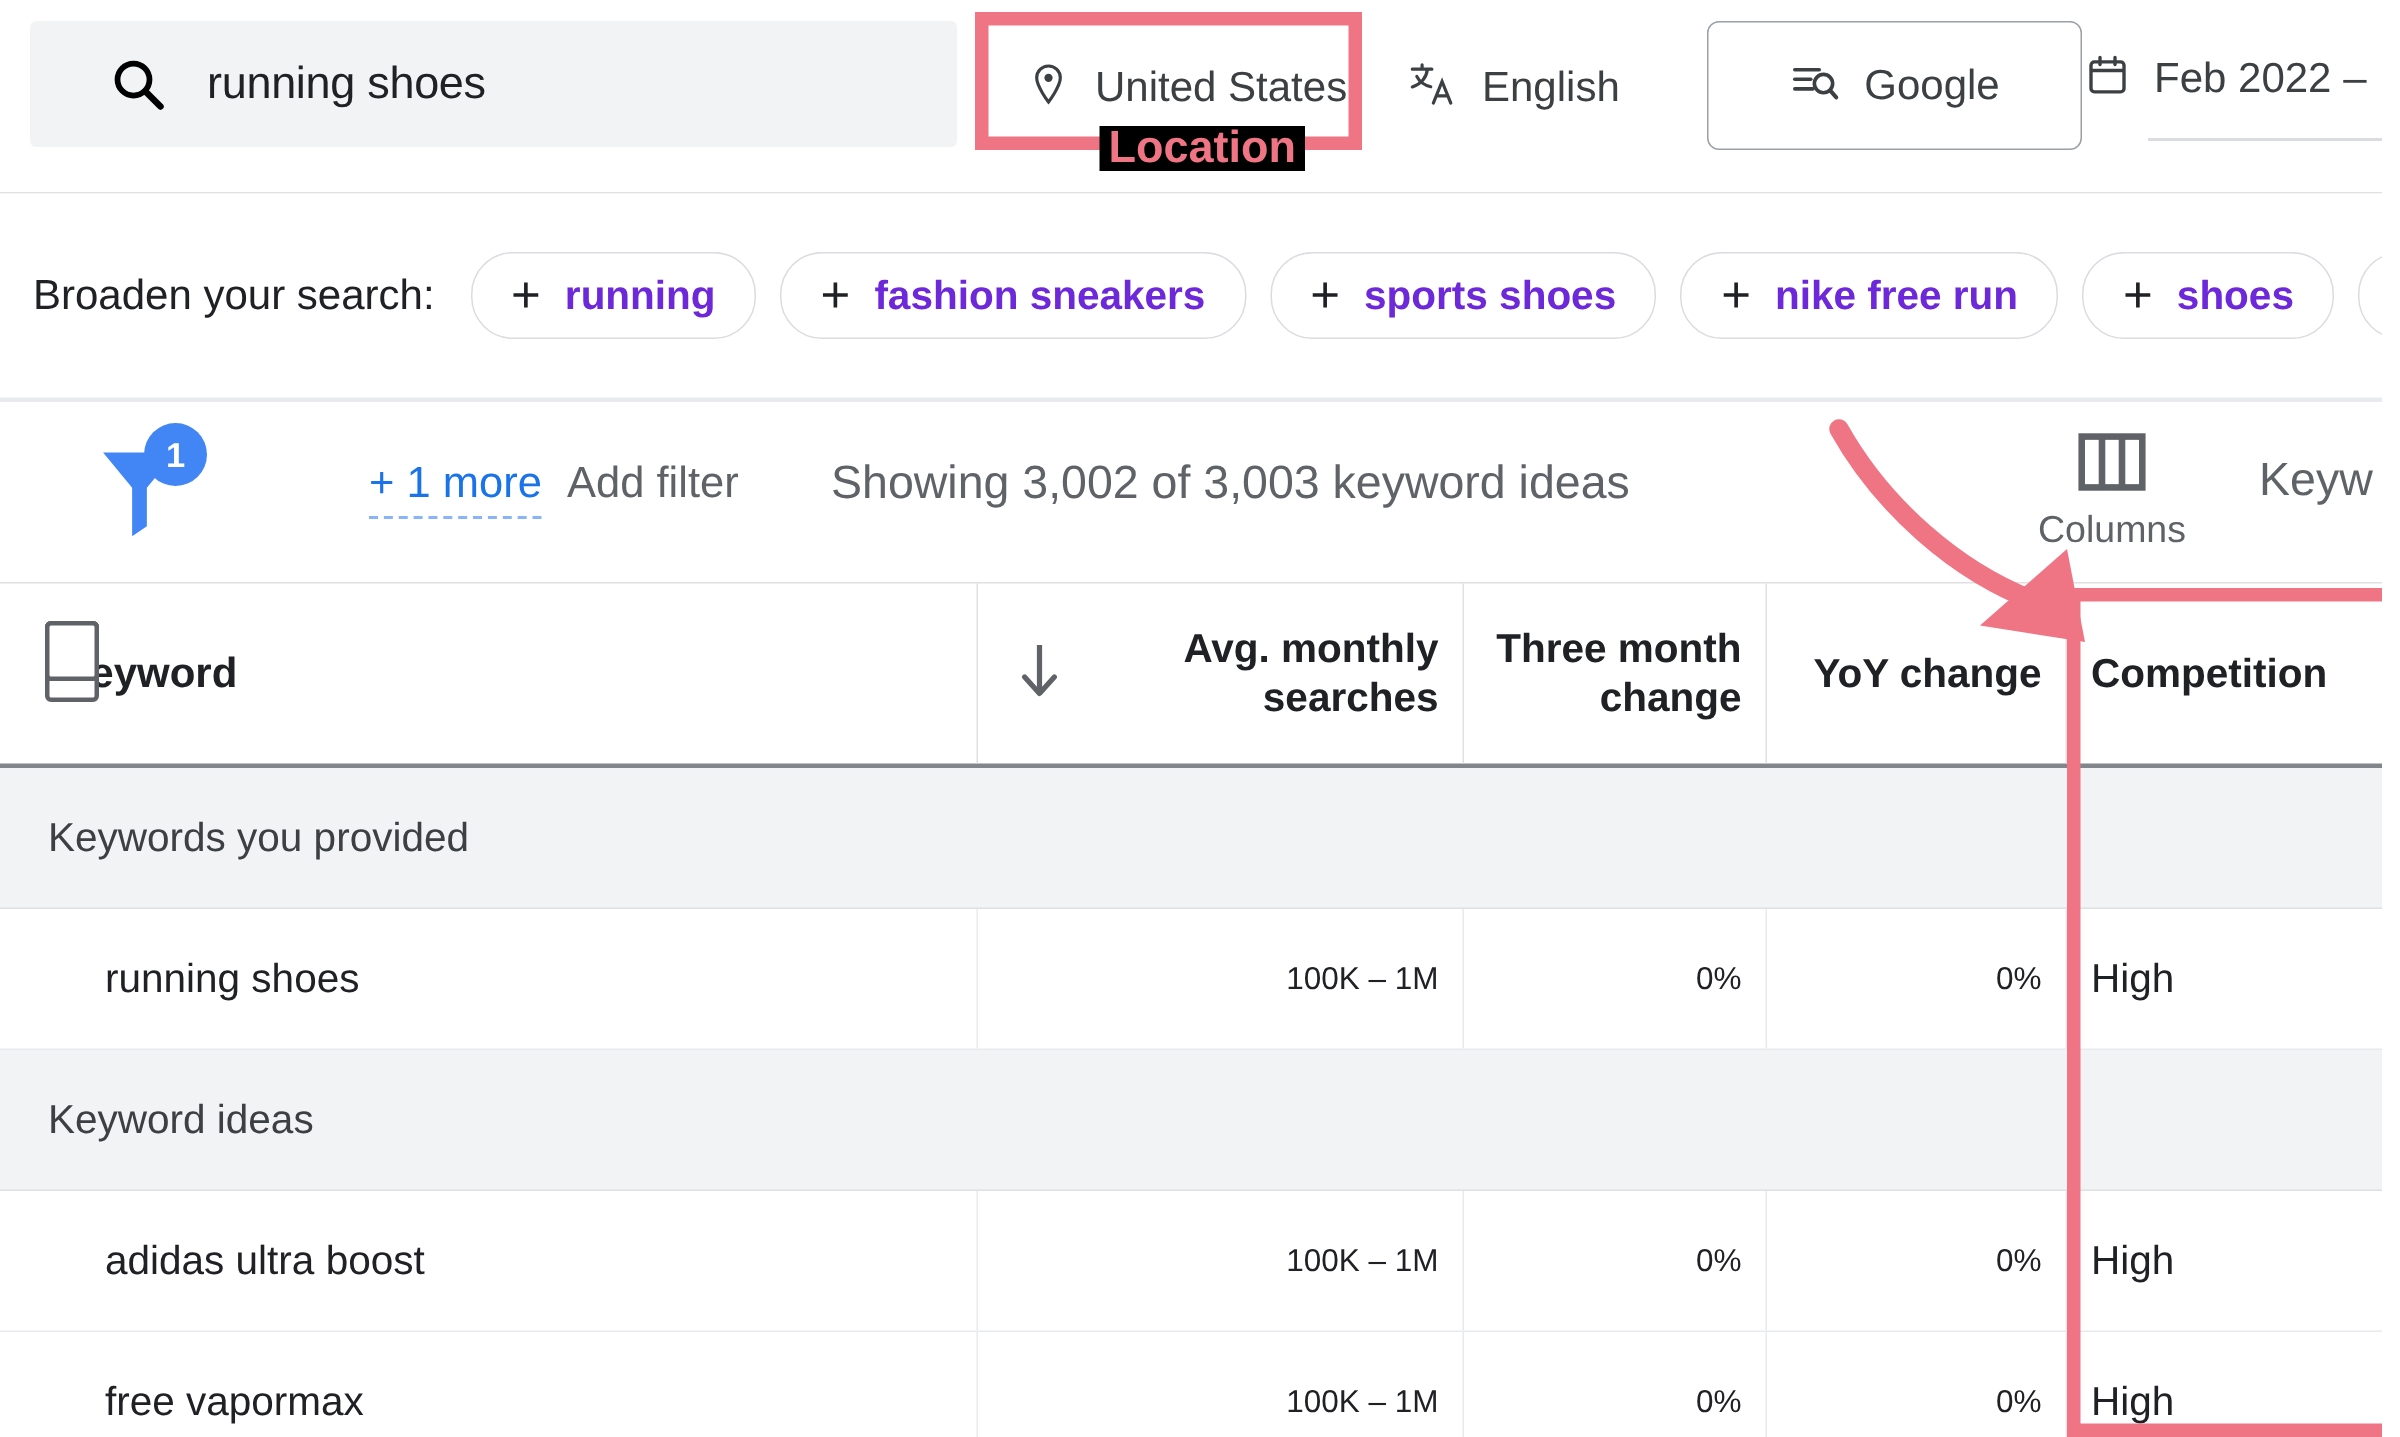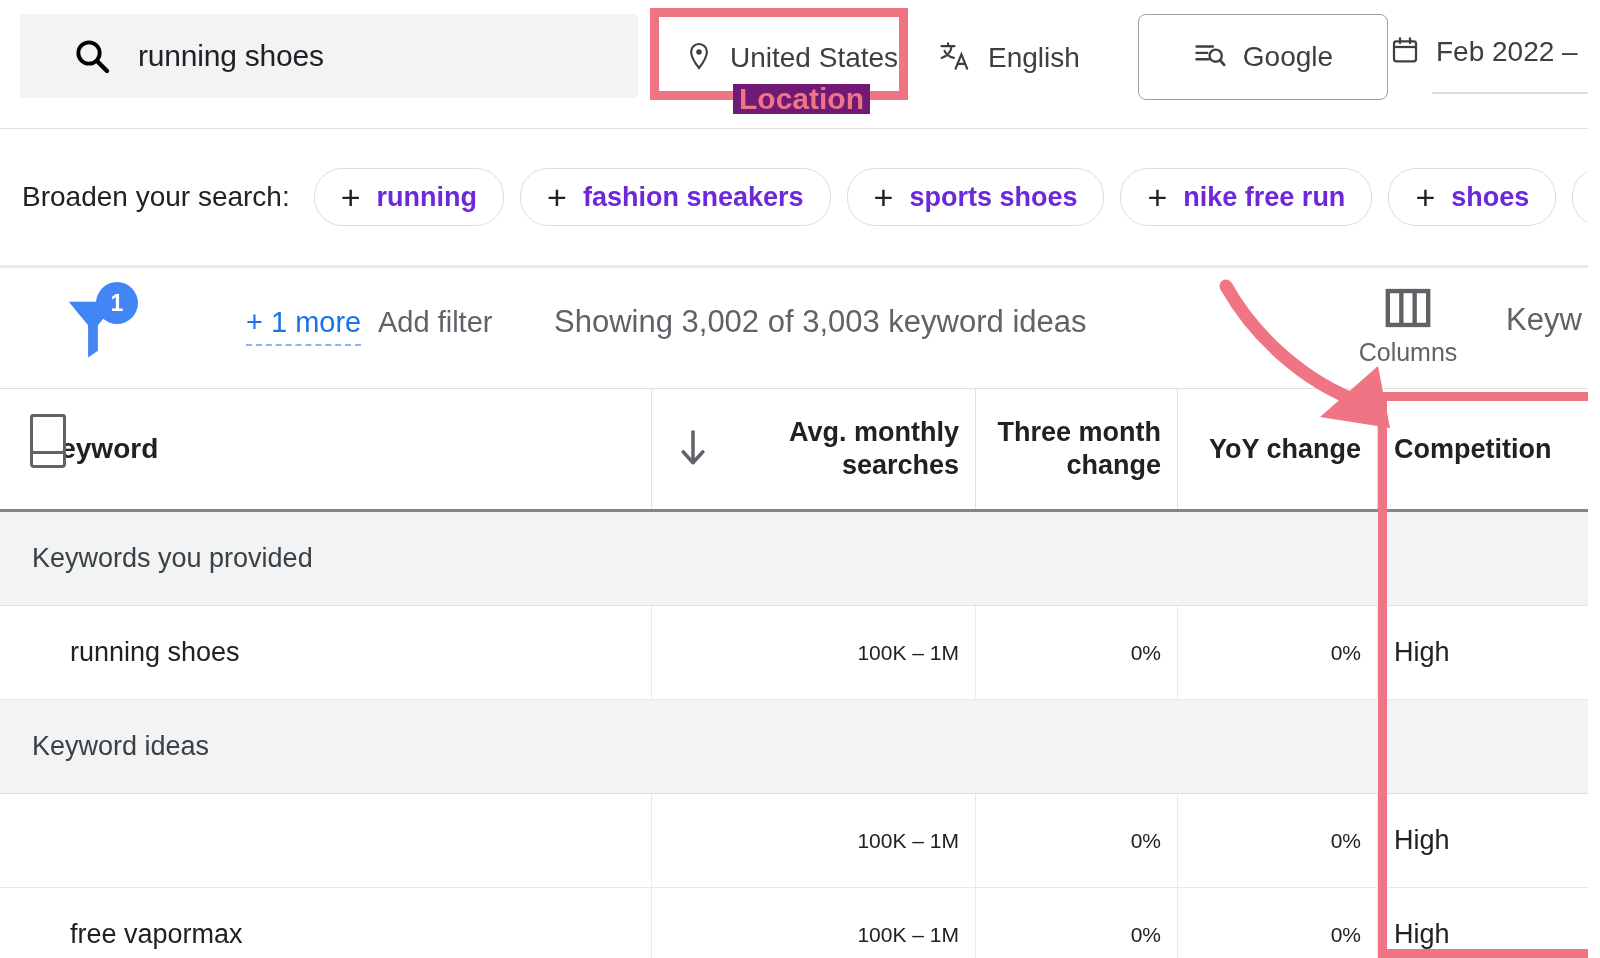--- a/index.html
+++ b/index.html
@@ -137,21 +137,21 @@
   }
 
   
   .anno{position:absolute;pointer-events:none;}
   .loc-box{
     left:650px;top:8px;width:258px;height:92px;
     border:9px solid #ef7585;box-sizing:border-box;
   }
   .loc-label{
     left:733px;top:84px;font-size:30px;font-weight:700;color:#ef7585;
-    background:#701a75;padding:0 6px;line-height:1;
+    background:#000000;padding:0 6px;line-height:1;
   }
   .comp-box{
     left:1378px;top:392px;width:230px;height:566px;
     border:9px solid #ef7585;border-right:none;box-sizing:border-box;
   }
   .arrow-svg{left:1212px;top:278px;}
 </style>
 </head>
 <body>
 
@@ -318,20 +318,21 @@
       <div class="td td-num td-yoy">0%</div>
       <div class="td td-comp">High</div>
     </div>
 
     <div class="grouprow">
       <span>Keyword ideas</span>
     </div>
     <div class="datarow">
       <div class="td td-kw">
         <span class="ckbox" style="left:30px;top:26px;"></span>
+        <span class="kwtext">adidas ultra boost</span>
       </div>
       <div class="td td-num td-ams">100K – 1M</div>
       <div class="td td-num td-tmc">0%</div>
       <div class="td td-num td-yoy">0%</div>
       <div class="td td-comp">High</div>
     </div>
     <div class="datarow">
       <div class="td td-kw">
         <span class="ckbox" style="left:30px;top:26px;"></span>
         <span class="kwtext">free vapormax</span>

